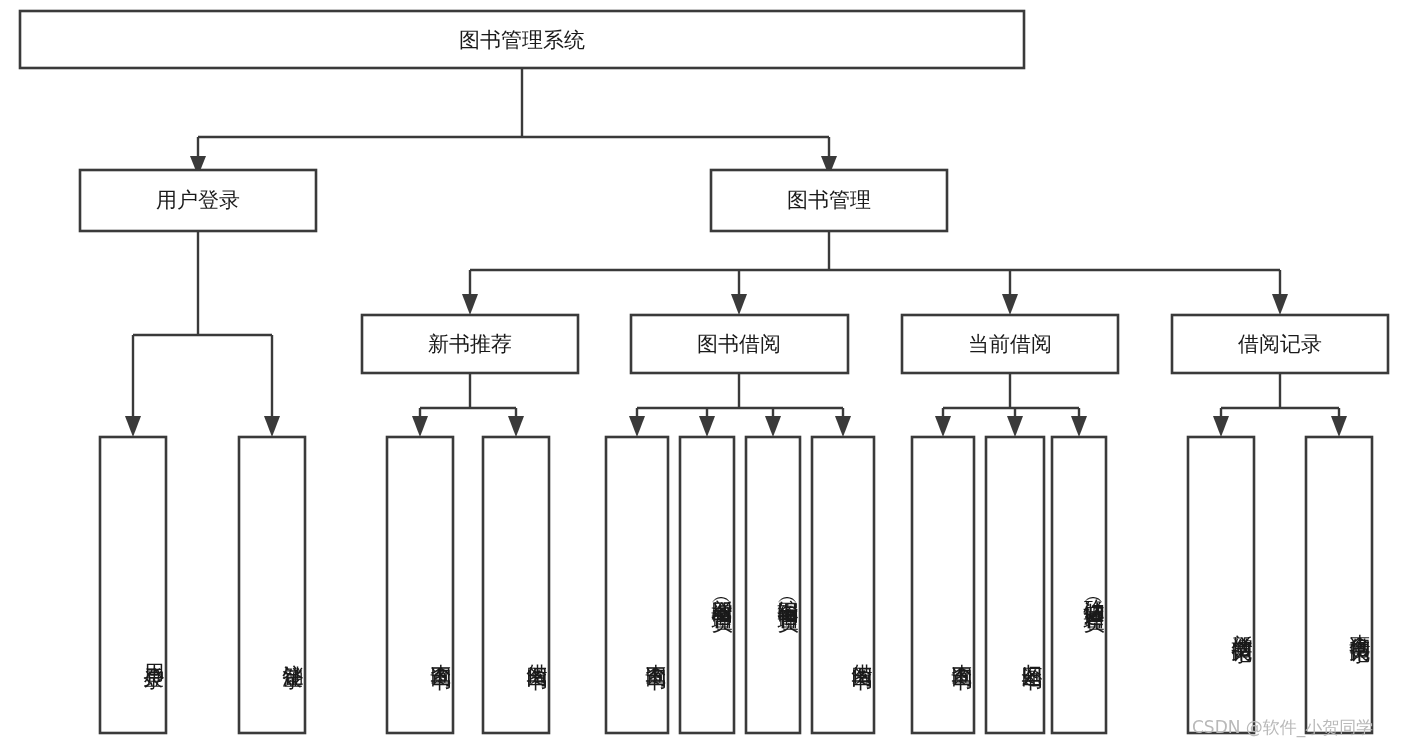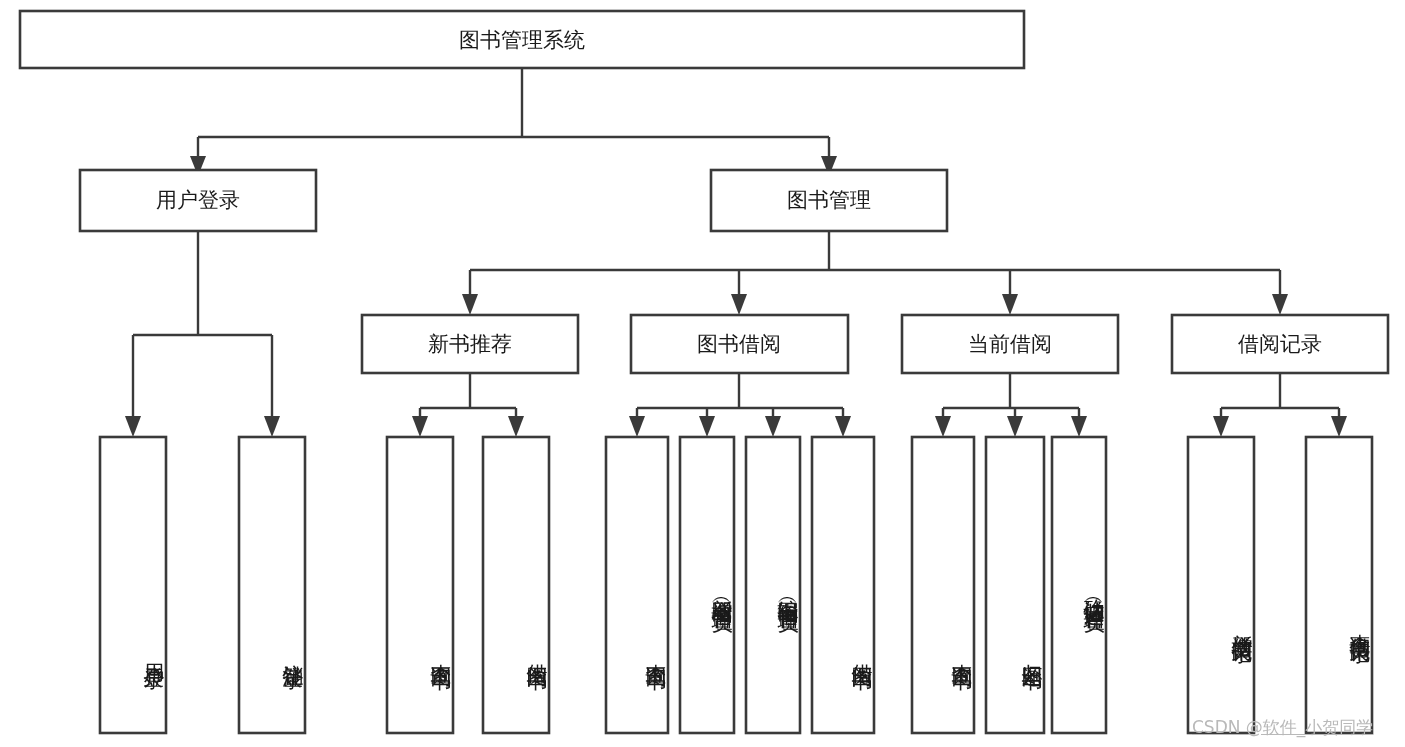--- a/index.html
+++ b/index.html
@@ -211,15 +211,15 @@
   <div class="node-label-v" style="left:746px; top:437px; width:54px; height:296px; padding-top:6px;">编辑图书（管理员）</div>
   <div class="node-label-v" style="left:812px; top:437px; width:62px; height:296px; padding-top:66px;">借阅图书</div>
 
   <div class="node-label-v" style="left:912px; top:437px; width:62px; height:296px; padding-top:66px;">查询图书</div>
   <div class="node-label-v" style="left:986px; top:437px; width:58px; height:296px; padding-top:66px;">归还图书</div>
   <div class="node-label-v" style="left:1052px; top:437px; width:54px; height:296px; padding-top:6px;">确认归还（管理员）</div>
 
   <div class="node-label-v" style="left:1188px; top:437px; width:66px; height:296px; padding-top:38px;">新增借阅记录</div>
   <div class="node-label-v" style="left:1306px; top:437px; width:66px; height:296px; padding-top:38px;">查询借阅记录</div>
 
-  <div class="watermark" style="left:1192px; top:716px;text-decoration:underline;">CSDN @软件_小贺同学</div>
+  <div class="watermark" style="left:1192px; top:716px;">CSDN @软件_小贺同学</div>
 
 </div>
 
 </body></html>

